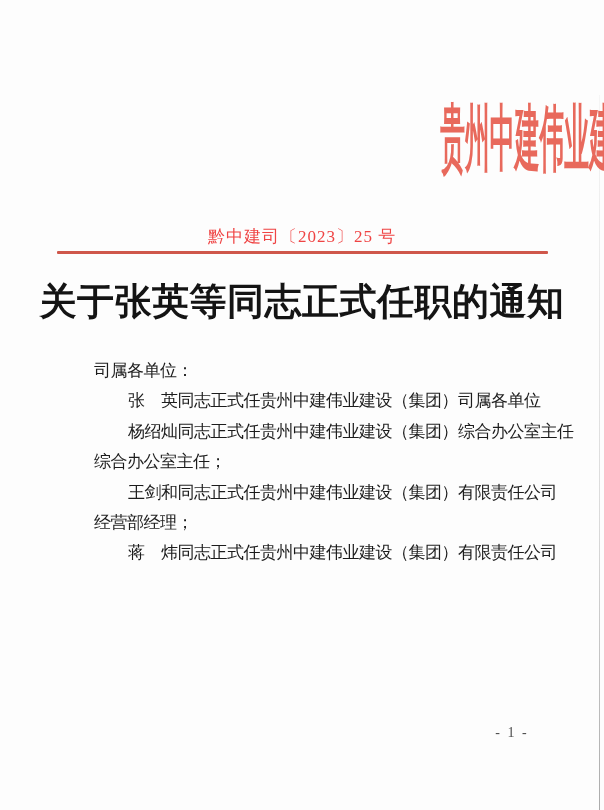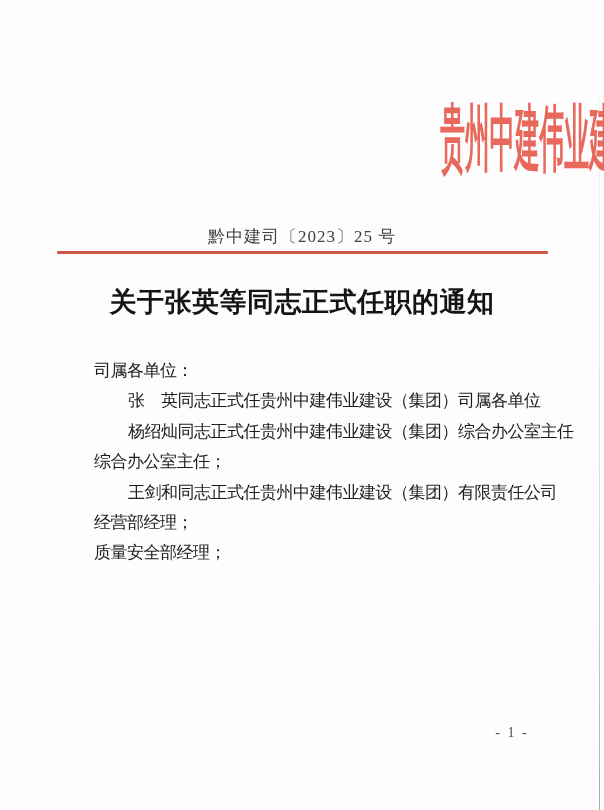--- a/index.html
+++ b/index.html
@@ -49,40 +49,40 @@
       white-space: nowrap;
     }
     .doc-number {
       position: absolute;
       top: 226px;
       left: 0;
       width: 604px;
       text-align: center;
       font-size: 17px;
       line-height: 22px;
-      color: #404040;
+      color: #ef4444;
       letter-spacing: 1px;
       white-space: nowrap;
     }
     .red-rule {
       position: absolute;
       left: 57px;
       top: 251px;
       width: 491px;
       height: 3px;
       background: #cf574b;
       border-radius: 1px;
     }
     .doc-title {
       position: absolute;
       top: 285px;
       left: 0;
       width: 604px;
       text-align: center;
-      font-size: 27px;
+      font-size: 37px;
       line-height: 34px;
       font-weight: bold;
       color: #141414;
       letter-spacing: 0.5px;
       white-space: nowrap;
     }
     .body-block {
       position: absolute;
       left: 82px;
       top: 356px;
@@ -129,18 +129,18 @@
 
   <div class="doc-title">关于张英等同志正式任职的通知</div>
 
   <div class="body-block">
     <div class="body-line">司属各单位：</div>
     <div class="body-line indent">张　英同志正式任贵州中建伟业建设（集团）司属各单位</div>
     <div class="body-line indent">杨绍灿同志正式任贵州中建伟业建设（集团）综合办公室主任</div>
     <div class="body-line">综合办公室主任；</div>
     <div class="body-line indent">王剑和同志正式任贵州中建伟业建设（集团）有限责任公司</div>
     <div class="body-line">经营部经理；</div>
-    <div class="body-line">质量安全部经理；</div>
+    <div class="body-line indent">蒋　炜同志正式任贵州中建伟业建设（集团）有限责任公司</div>
   </div>
 
   <div class="page-number">- 1 -</div>
 
 </div>
 
 </body></html>

